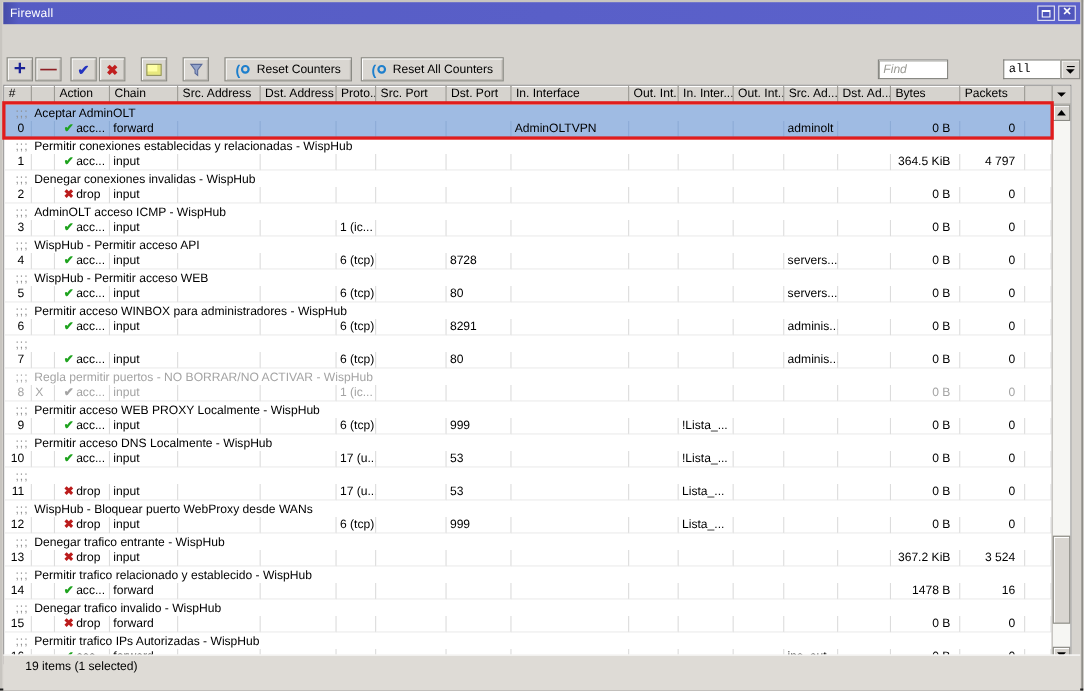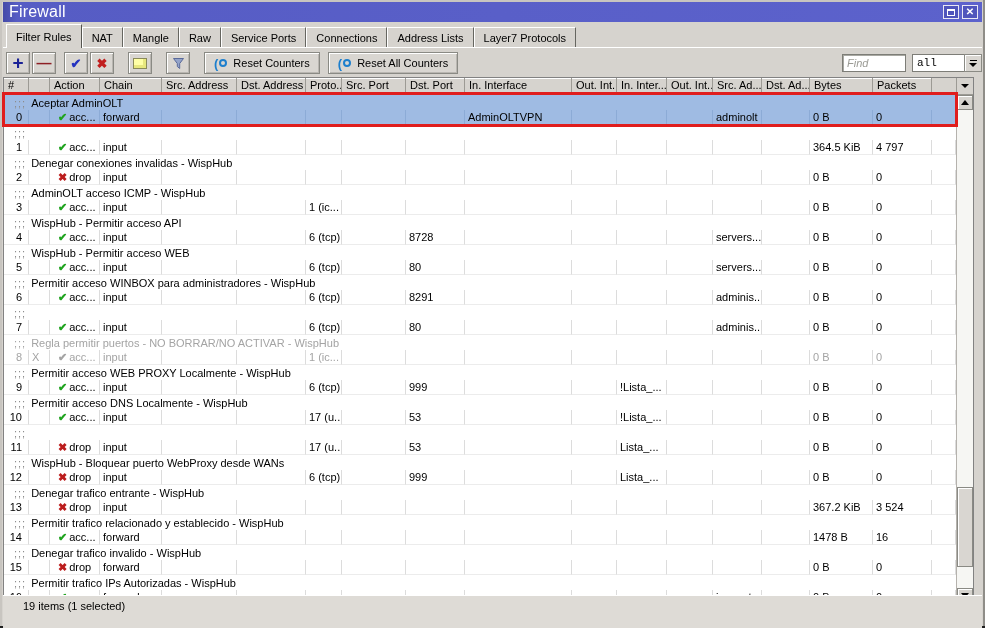--- a/index.html
+++ b/index.html
@@ -11,21 +11,21 @@
     background: #d6d3ce;
     box-shadow: inset 0 -2px 0 #1f1f1f, inset 2px 0 0 #c8c5c0, inset -2px 0 0 #8f8d88, inset 0 2px 0 #c8c5c0;
   }
 
   
   .titlebar {
     position: absolute; left: 3px; top: 2px; right: 3px; height: 20px;
     background: linear-gradient(to right, #454ba8 0px, #565cc4 14px, #5c62cc 100%);
     display: flex; align-items: center; color: #fff;
   }
-  .titlebar .title { font-size: 16px; padding-left: 6px; letter-spacing: .2px; }
+  .titlebar .title { font-size: 11px; padding-left: 6px; letter-spacing: .2px; }
   .winbtns { margin-left: auto; display: flex; gap: 3px; padding-right: 4px; }
   .winbtn {
     width: 16px; height: 14px; border: 1px solid #e9e9f4; background: #4f55bc;
     display: flex; align-items: center; justify-content: center; cursor: pointer;
   }
   .glyph-restore { width: 8px; height: 7px; border: 1px solid #fff; border-top-width: 2px; }
   .glyph-close { color:#fff; font-size: 10px; font-weight: bold; line-height: 10px; }
 
   
   .tabbar {
@@ -59,21 +59,21 @@
   .ic-add { color: #1b2296; font-size: 19px; font-weight: 900; line-height: 14px; }
   .ic-remove { color: #8e1f24; font-size: 15px; font-weight: 900; line-height: 10px; }
   .ic-enable { color: #2433c0; font-size: 13px; font-weight: 900; }
   .ic-disable { color: #c11f1f; font-size: 13px; font-weight: 900; }
   .ic-note { width: 14px; height: 11px; background: #ffffa6; border: 1px solid #8a8a5a;
              box-shadow: inset -3px -3px 0 #e8e87e; }
   .reset-btn { padding: 0 9px; font-size: 11px; white-space: nowrap; }
   .rc-arc { color: #1d7fcd; font-weight: 900; font-size: 13px; margin-right: 1px; }
   .rc-ring { width: 8px; height: 8px; border: 2px solid #1d7fcd; border-radius: 50%;
              display: inline-block; margin-right: 6px; }
-  .find-wrap { margin-left: auto; display: flex; align-items: flex-start; }
+  .find-wrap { margin-left: auto; display: flex; align-items: flex-start; gap: 44px; }
   .find-input {
     width: 64px; height: 18px; font-size: 11px; font-style: italic;
     border: 1px solid #7d7d77; box-shadow: inset 1px 1px 0 #a8a8a2;
     background: #fff; padding: 0 4px; outline: none;
     font-family: "Liberation Sans", sans-serif;
   }
   .find-input::placeholder { color: #9a9a94; }
   .combo { display: flex; margin-left: 6px; }
   .combo-value {
     width: 52px; height: 18px; background: #fff; border: 1px solid #7d7d77; border-right: none;
@@ -116,21 +116,21 @@
   .row.rule {
     display: grid;
     grid-template-columns: 25px 21px 50px 62px 75px 69px 36px 64px 59px 107px 45px 50px 46px 49px 48px 63px 59px 1fr;
   }
   .cell {
     font-size: 11px; line-height: 13px; height: 15px; padding: 1px 2px 0 3px;
     border-right: 1px solid #dcdcdc; border-bottom: 1px solid #ececec;
     overflow: hidden; white-space: nowrap;
   }
   .cell.num { text-align: right; padding-right: 6px; }
-  .cell.right { text-align: left; padding-right: 8px; }
+  .cell.right { text-align: right; padding-right: 8px; }
   .cell.action { display: flex; align-items: center; padding-left: 8px; }
   .act-ic { font-size: 11px; font-weight: 900; margin-right: 2px; line-height: 11px; }
   .act-ic.accept { color: #1fa31f; }
   .act-ic.drop { color: #bb1c1c; }
   .row.disabled, .row.disabled .cell, .row.disabled .cmt-prefix { color: #a4a4a4; }
   .row.disabled .act-ic { color: #a4a4a4; }
   .row.selected { background: #9fbbe3; }
   .row.selected .cell { border-right-color: #8cabd6; border-bottom-color: #96b3dd; }
 
   
@@ -177,30 +177,20 @@
     <span class="winbtns">
       <span class="winbtn">
           <span class="glyph-restore"></span>
         </span>
       <span class="winbtn">
           <span class="glyph-close">✕</span>
         </span>
     </span>
   </div>
 
-  <div class="tabbar">
-    <div class="tab active">Filter Rules</div>
-    <div class="tab">NAT</div>
-    <div class="tab">Mangle</div>
-    <div class="tab">Raw</div>
-    <div class="tab">Service Ports</div>
-    <div class="tab">Connections</div>
-    <div class="tab">Address Lists</div>
-    <div class="tab">Layer7 Protocols</div>
-  </div>
 
   <div class="toolbar">
     <span class="tbtn">
         <span class="ic-add">+</span>
       </span>
     <span class="tbtn">
         <span class="ic-remove">—</span>
       </span>
     <span class="gap"></span>
     <span class="tbtn">
@@ -292,20 +282,21 @@
           <div class="cell "></div>
           <div class="cell "></div>
           <div class="cell ">adminolt</div>
           <div class="cell "></div>
           <div class="cell right">0 B</div>
           <div class="cell right">0</div>
           <div class="cell "></div>
         </div>
         <div class="row comment">
           <span class="cmt-prefix">;;;</span>
+          <span>Permitir conexiones establecidas y relacionadas - WispHub</span>
         </div>
         <div class="row rule">
           <div class="cell num">1</div>
           <div class="cell "></div>
           <div class="cell action">
             <span class="act-ic accept">✔</span>
             <span>acc...</span>
           </div>
           <div class="cell ">input</div>
           <div class="cell "></div>

